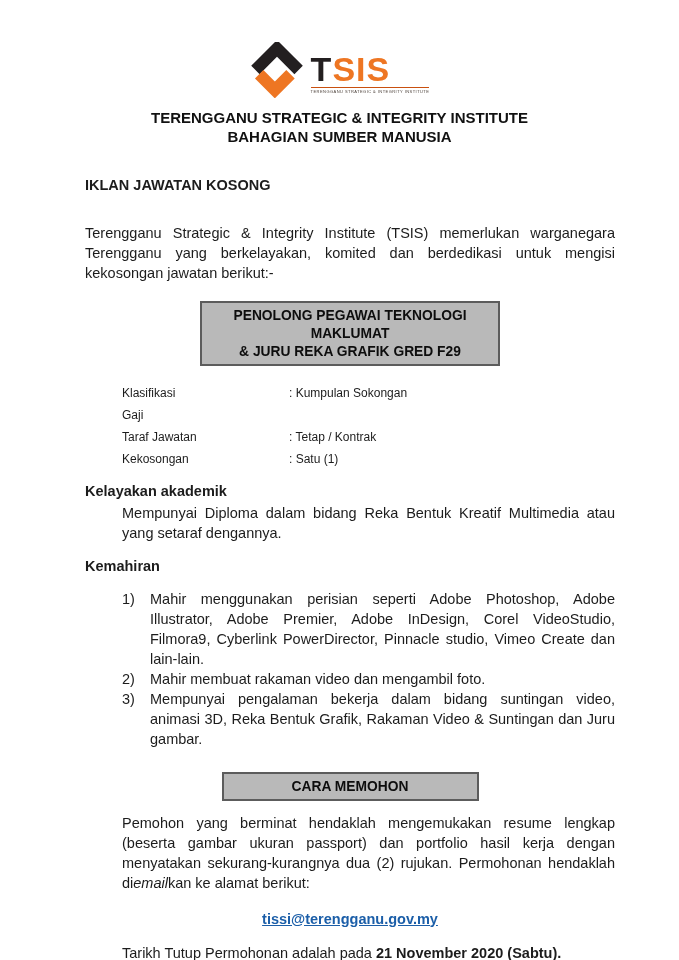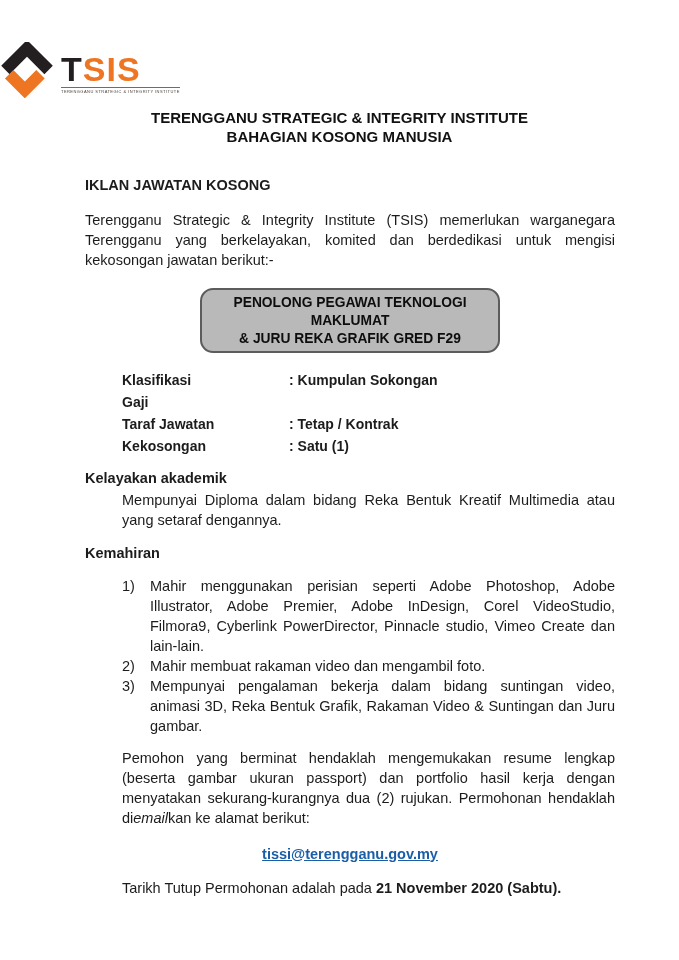--- a/index.html
+++ b/index.html
@@ -17,20 +17,21 @@
     color: #1c1c1c;
     overflow: hidden;
   }
   .content {
     padding: 0 64px 0 85px;
   }
 
   
   .logo-wrap {
     display: flex;
+    justify-content: center;
     align-items: flex-start;
     padding-top: 42px;
   }
   .logo-inner {
     display: flex;
     align-items: center;
     gap: 7px;
   }
   .logo-mark {
     width: 54px;
@@ -75,42 +76,42 @@
   .doc-title {
     margin-top: 31px;
     font-weight: bold;
     font-size: 14.5px;
   }
   .para {
     font-size: 14.5px;
     line-height: 20px;
     text-align: justify;
   }
-  .intro { margin-top: 17px; }
+  .intro { margin-top: 30px; }
 
   .gray-box {
     background: #b9b9b9;
     border: 2px solid #5c5c5c;
     text-align: center;
     font-weight: bold;
     font-size: 13.8px;
     line-height: 18px;
     color: #0d0d0d;
     margin-left: auto;
     margin-right: auto;
     padding: 4px 6px 3px 6px;
     box-sizing: border-box;
   }
-  .position-box { width: 300px; margin-top: 18px; border-radius: 13px; }
+  .position-box { width: 300px; margin-top: 18px; }
   .apply-box    { width: 257px; margin-top: 23px; }
 
   .details {
     margin: 16px 0 0 37px;
-    font-size: 14px;
-    font-weight: bold;
+    font-size: 12px;
+    font-weight: normal;
     line-height: 22px;
   }
   .detail-row { display: flex; }
   .detail-label { width: 123px; flex: 0 0 auto; }
   .detail-value { flex: 1; margin-left: 44px; }
 
   .section-heading {
     margin-top: 13px;
     font-weight: bold;
     font-size: 14.5px;
@@ -163,21 +164,21 @@
         <div class="wordmark-text">
           <span class="wordmark-t">T</span><span class="wordmark-sis">SIS</span>
         </div>
         <div class="wordmark-tagline">TERENGGANU STRATEGIC &amp; INTEGRITY INSTITUTE</div>
       </div>
     </div>
   </div>
 
   <div class="letterhead">
     <div>TERENGGANU STRATEGIC &amp; INTEGRITY INSTITUTE</div>
-    <div>BAHAGIAN KOSONG MANUSIA</div>
+    <div>BAHAGIAN SUMBER MANUSIA</div>
   </div>
 
   <div class="content">
 
     <div class="doc-title">IKLAN JAWATAN KOSONG</div>
 
     <p class="para intro">Terengganu Strategic &amp; Integrity Institute (TSIS) memerlukan warganegara Terengganu yang berkelayakan, komited dan berdedikasi untuk mengisi kekosongan jawatan berikut:-</p>
 
     <div class="gray-box position-box">
       <div>PENOLONG PEGAWAI TEKNOLOGI MAKLUMAT</div>
@@ -214,20 +215,21 @@
       <div class="skill-item">
         <div class="skill-num">2)</div>
         <div class="skill-text para">Mahir membuat rakaman video dan mengambil foto.</div>
       </div>
       <div class="skill-item">
         <div class="skill-num">3)</div>
         <div class="skill-text para">Mempunyai pengalaman bekerja dalam bidang suntingan video, animasi 3D, Reka Bentuk Grafik, Rakaman Video &amp; Suntingan dan Juru gambar.</div>
       </div>
     </div>
 
+    <div class="gray-box apply-box">CARA MEMOHON</div>
 
     <p class="para indent apply-para"><span>Pemohon yang berminat hendaklah mengemukakan resume lengkap (beserta gambar ukuran passport) dan portfolio hasil kerja dengan menyatakan sekurang-kurangnya dua (2) rujukan. Permohonan hendaklah di</span><span class="it">email</span><span>kan ke alamat berikut:</span></p>
 
     <div class="email-line">
       <a class="email-link" href="#">tissi@terengganu.gov.my</a>
     </div>
 
     <p class="para indent deadline"><span>Tarikh Tutup Permohonan adalah pada </span><span class="b">21 November 2020 (Sabtu).</span></p>
 
   </div>

